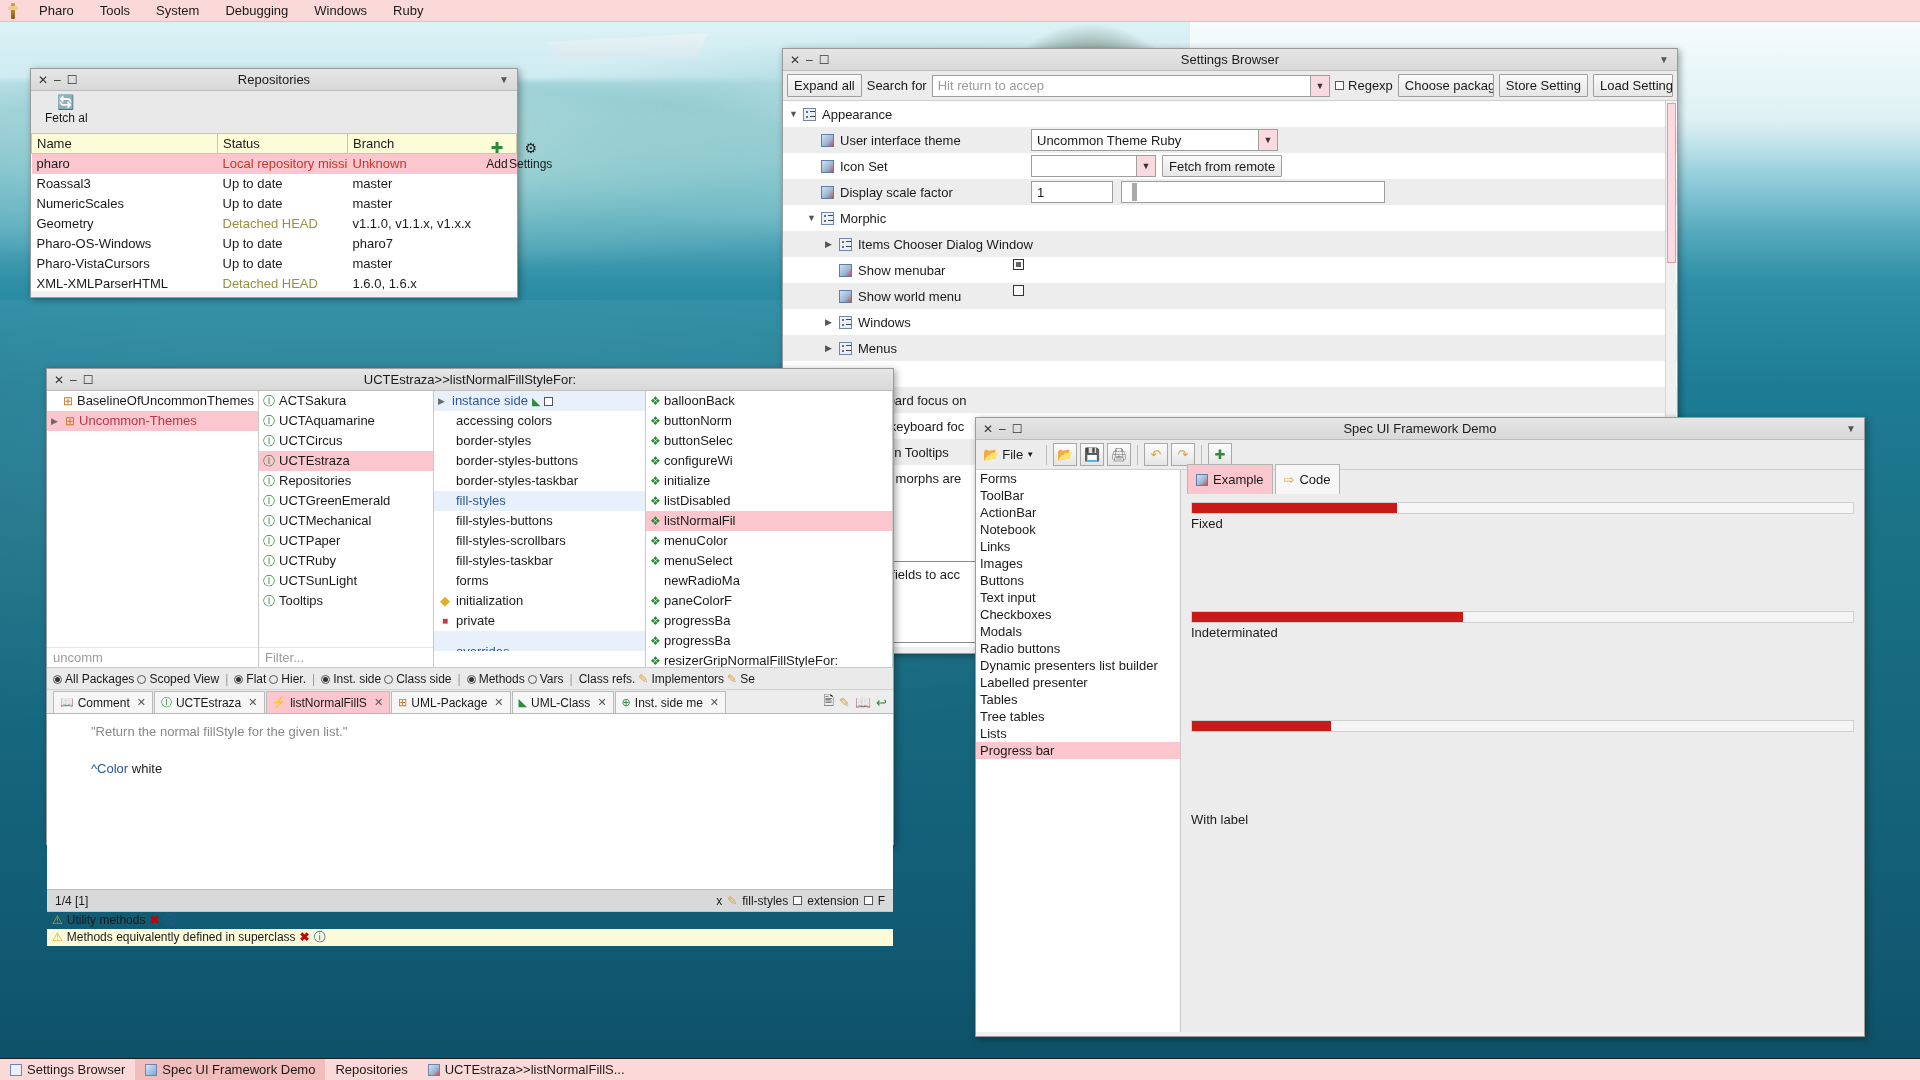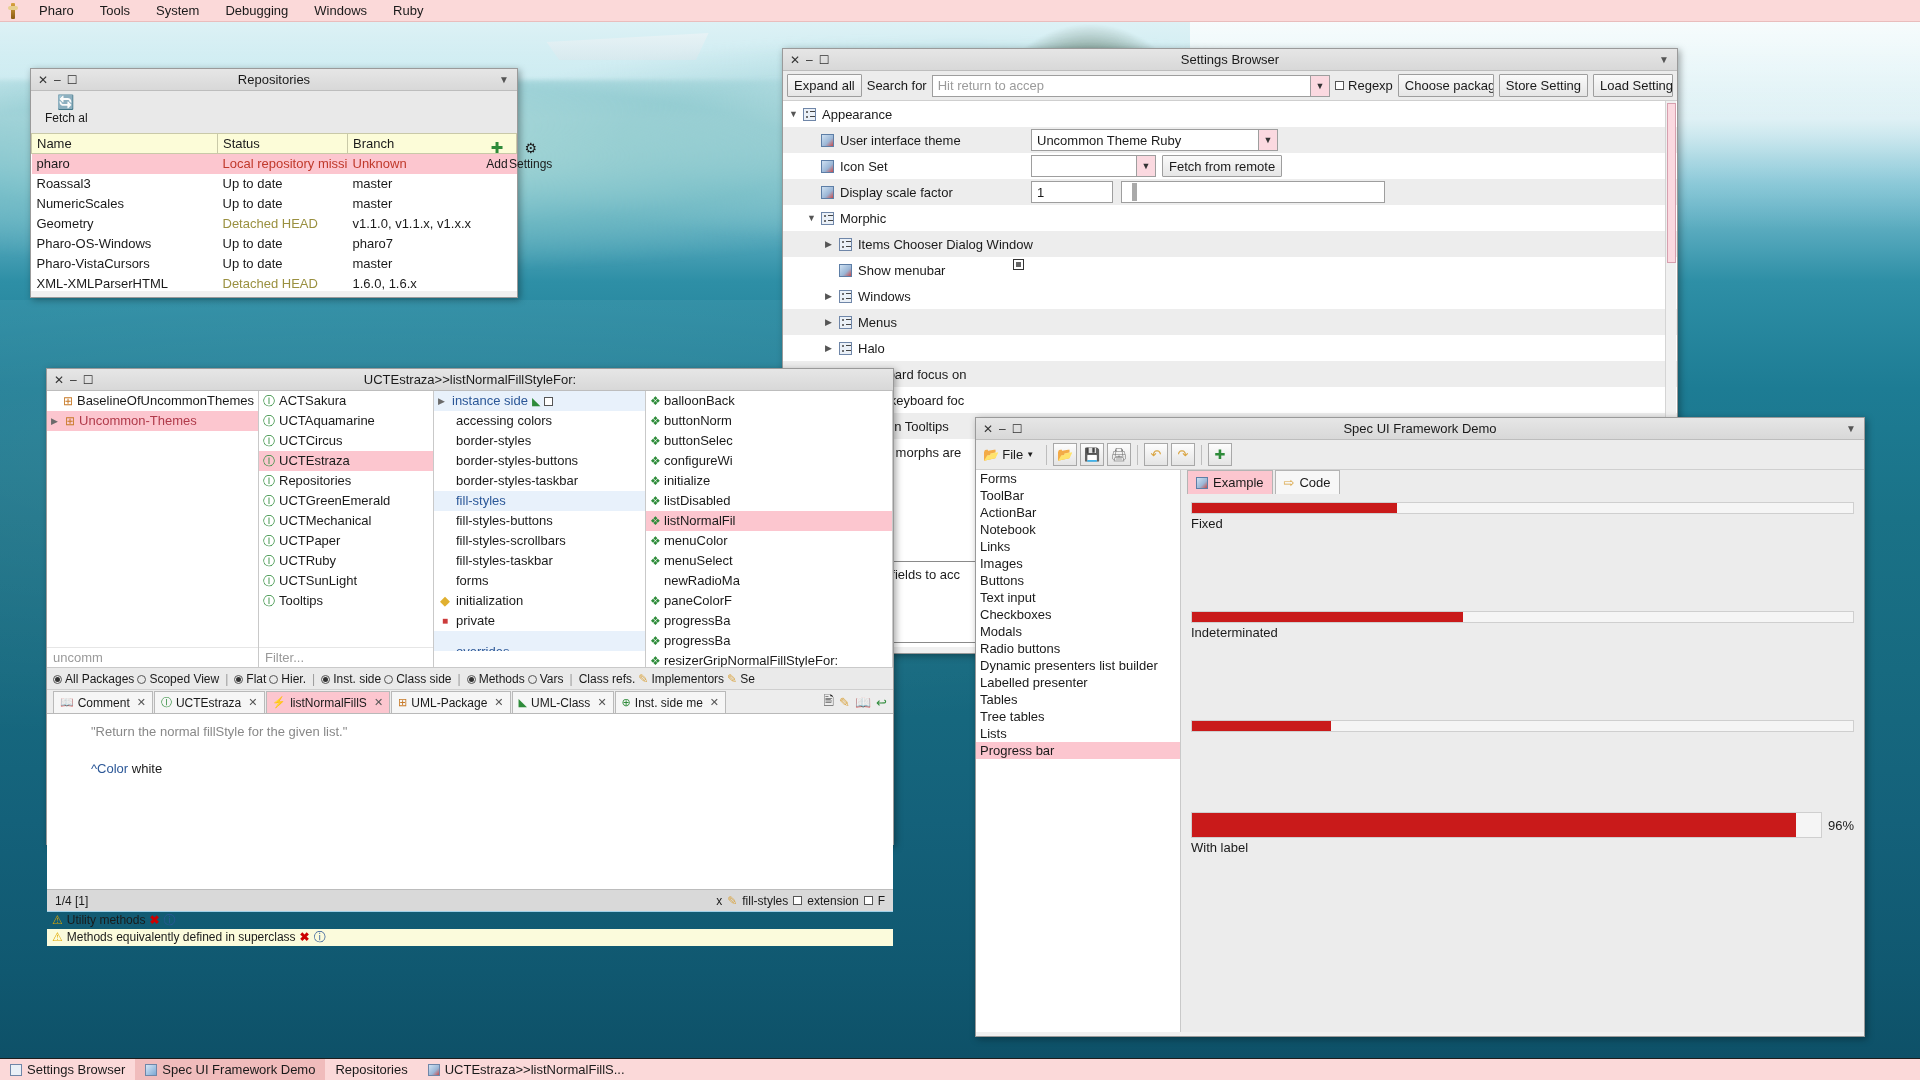--- a/index.html
+++ b/index.html
@@ -288,21 +288,21 @@
     display:flex; align-items:center; justify-content:center; cursor:pointer; font-size:13px;
   }
   .tbsep { width:1px; height:20px; background:#bdbdbd; margin:0 3px; }
   #specBody { display:flex; height:562px; }
   #specList { width:205px; background:#fff; border-right:1px solid #c9c9c9; overflow:hidden; }
   .splrow { height:17px; line-height:17px; padding:0 4px; font-size:13px; white-space:nowrap; cursor:default;}
   .splrow.sel { background:#fcc6cf; }
   #specRight { flex:1; background:#ececec; display:flex; flex-direction:column; }
   #specTabs { height:24px; display:flex; align-items:flex-end; gap:2px; padding-left:6px; }
   .stab {
-    height:24px; padding:0 8px; border:1px solid #b4b4b4; border-bottom:none;
+    height:30px; padding:0 8px; border:1px solid #b4b4b4; border-bottom:none;
     display:flex; align-items:center; gap:5px; font-size:13px; background:#f7f7f7; cursor:pointer;
   }
   .stab.active { background:#fcc6cf; }
   #specPanel { flex:1; background:#ececec; padding:8px 10px 0 10px; }
   .pbgroup { margin-bottom:18px; }
   .pbtrack {
     height:12px; background:#f5f5f5; border:1px solid #cfcfcf; position:relative; overflow:hidden;
   }
   .pbfill { height:100%; background:#c91a1a; }
   .pblabel { font-size:13px; margin-top:2px; }
@@ -508,20 +508,28 @@
           <span class="stlabel">Items Chooser Dialog Window</span>
         </div>
         <div class="strow" style="padding-left: 42px; position: relative;">
           <span class="sttri"></span>
           <span class="sticon pic"></span>
           <span class="stlabel">Show menubar</span>
           <span class="stctl" style="margin-left: auto; margin-right: 0px; position: absolute; left: 230px; top: 2px;">
             <span class="sqchk filled"></span>
           </span>
         </div>
+        <div class="strow alt" style="padding-left: 42px; position: relative;">
+          <span class="sttri"></span>
+          <span class="sticon pic"></span>
+          <span class="stlabel">Show world menu</span>
+          <span class="stctl" style="margin-left: auto; margin-right: 0px; position: absolute; left: 230px; top: 2px;">
+            <span class="sqchk"></span>
+          </span>
+        </div>
         <div class="strow" style="padding-left: 42px;">
           <span class="sttri">▶</span>
           <span class="sticon list"></span>
           <span class="stlabel">Windows</span>
         </div>
         <div class="strow alt" style="padding-left: 42px;">
           <span class="sttri">▶</span>
           <span class="sticon list"></span>
           <span class="stlabel">Menus</span>
         </div>
@@ -941,26 +949,20 @@
             <div class="pblabel">Indeterminated</div>
           </div>
           <div class="pbgroup" style="margin-bottom: 80px;">
             <div class="pbrow">
               <div class="pbtrack" style="flex: 1 1 0%;">
                 <div class="pbfill" style="width: 21%;"></div>
               </div>
             </div>
           </div>
           <div class="pbgroup" style="margin-bottom: 10px;">
-            <div class="pbrow">
-              <div class="pbtrack" style="flex: 1 1 0%; height: 26px;">
-                <div class="pbfill" style="width: 96%;"></div>
-              </div>
-              <span class="pbpct">96%</span>
-            </div>
             <div class="pblabel">With label</div>
           </div>
         </div>
     </div>
   </div>
 </div>
 
 <div id="taskbar">
     <div class="tkitem">
       <span class="tkicon "></span>

